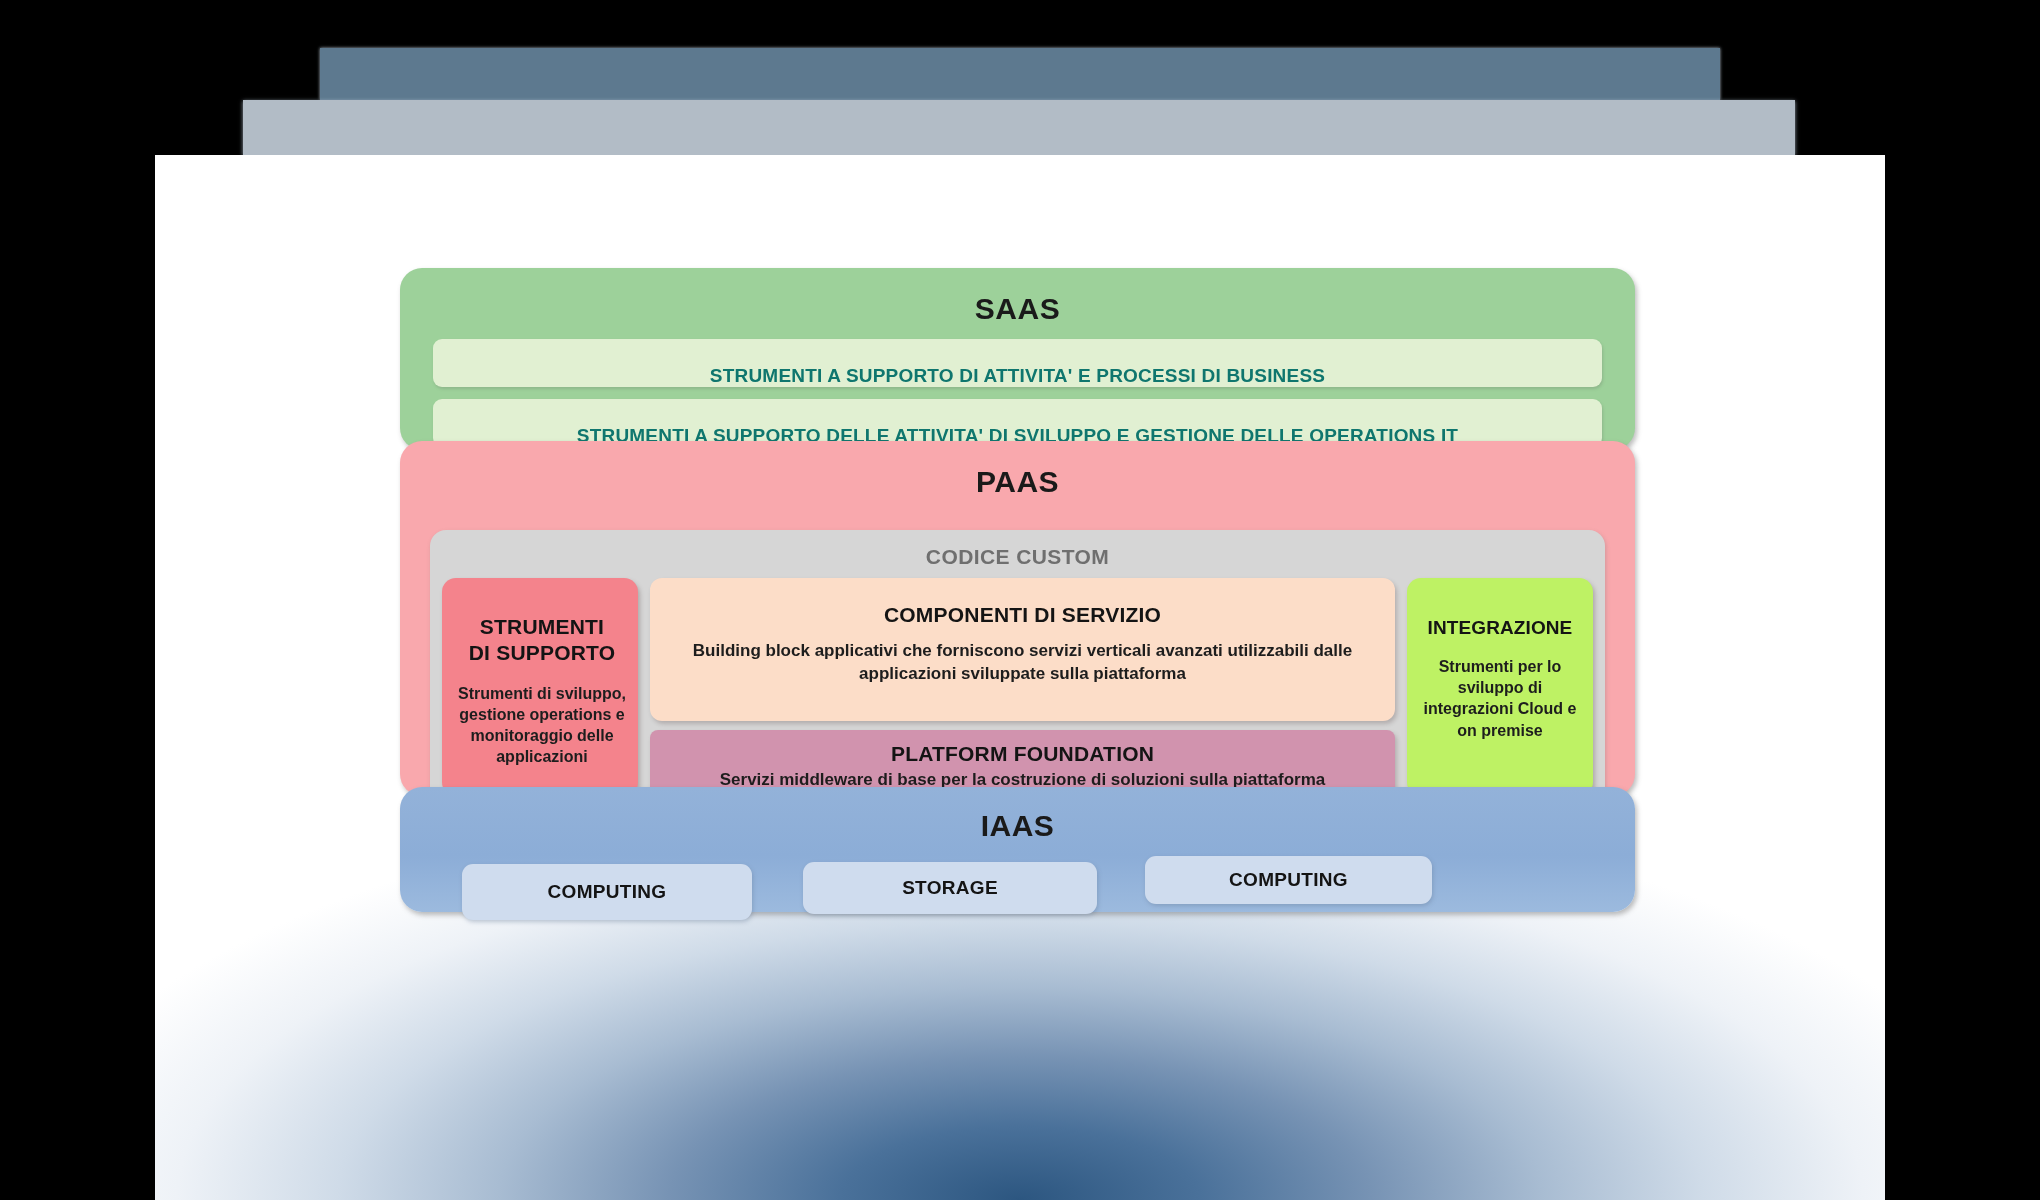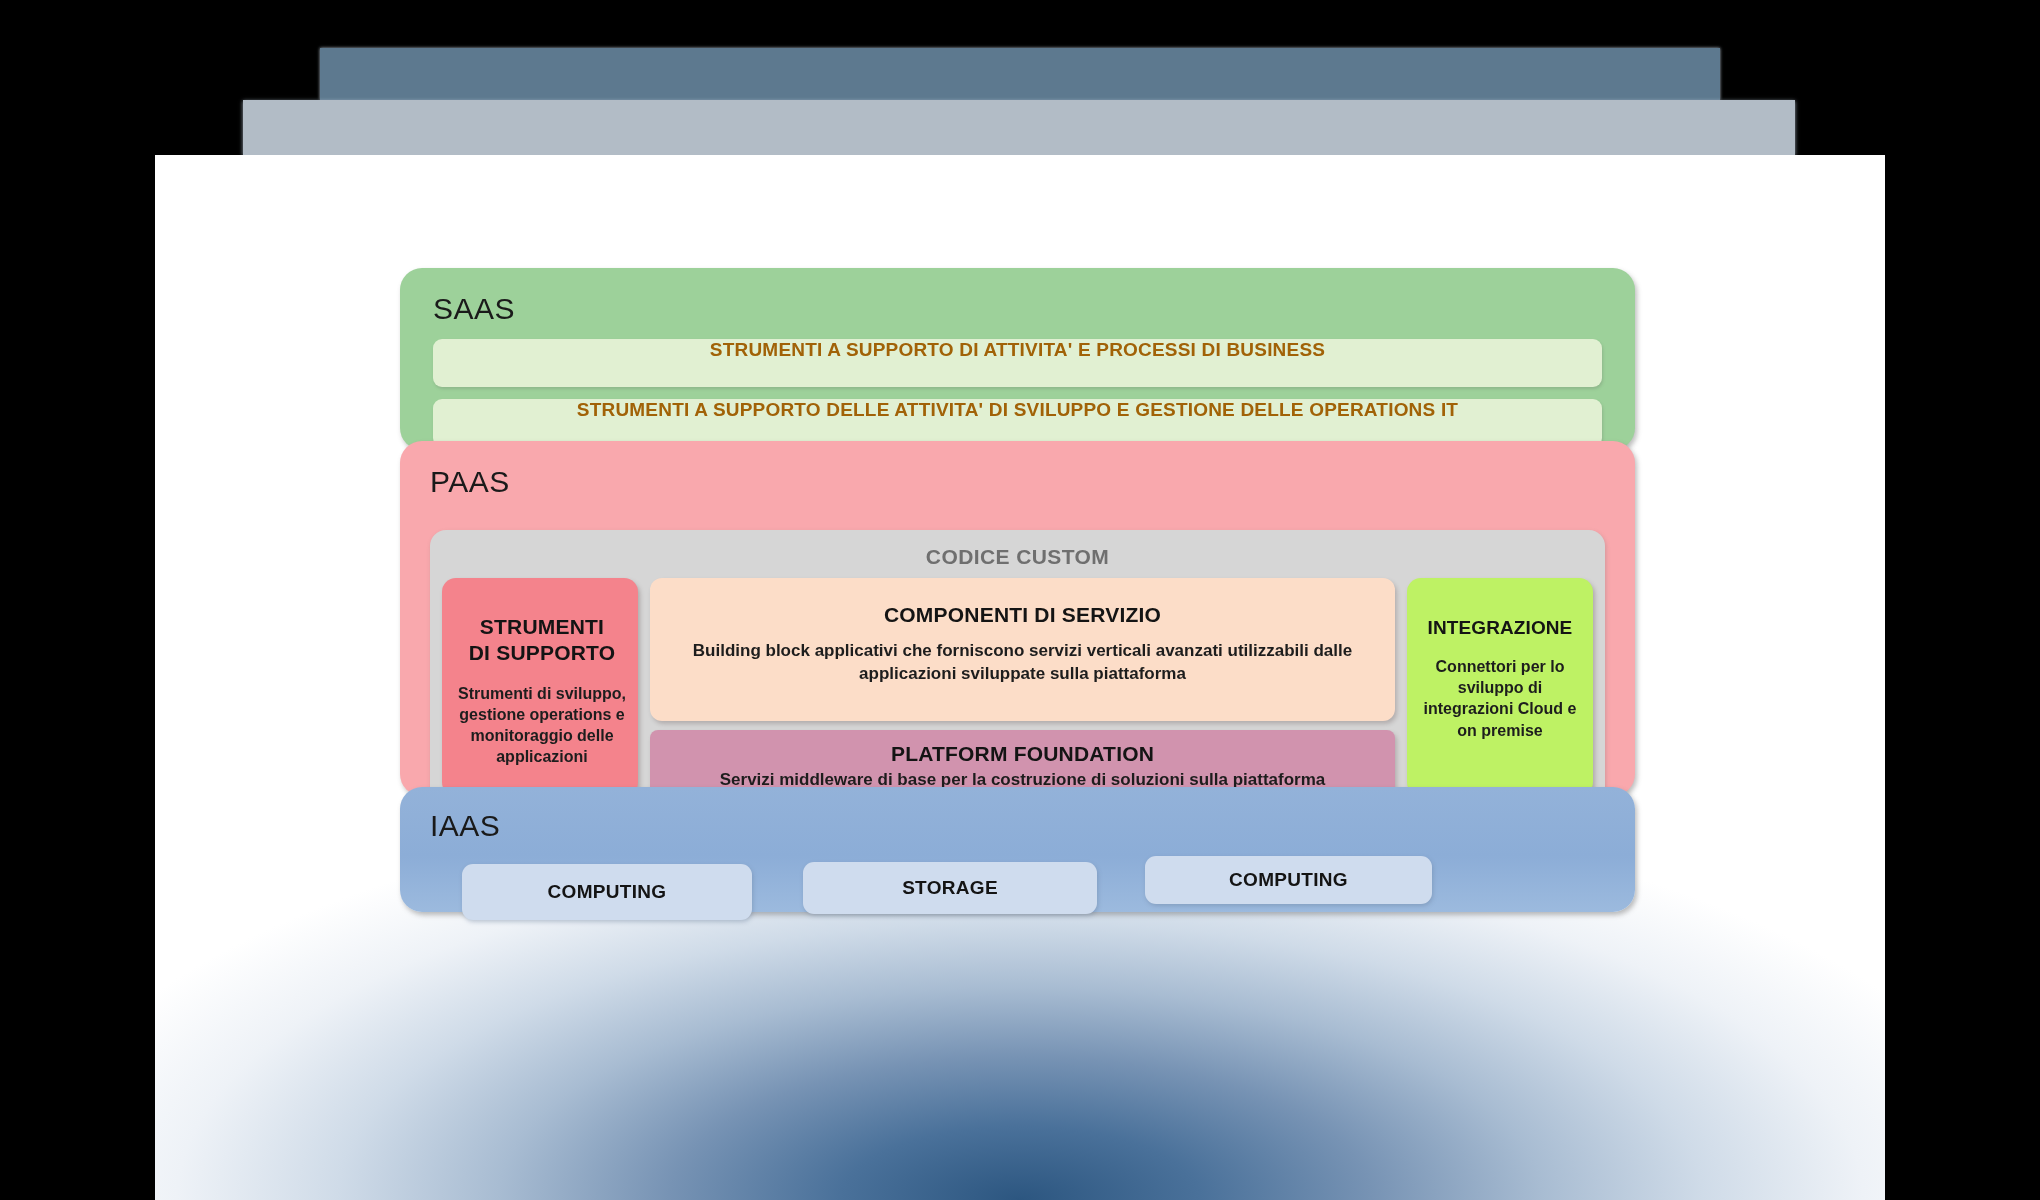--- a/index.html
+++ b/index.html
@@ -84,38 +84,38 @@
     box-shadow: 2px 3px 5px rgba(90,90,90,0.40);
   }
 
   
   .layer-saas {
     background: #9dd19a;
     padding: 14px 33px 17px 33px;
     height: 182px;
   }
   .layer-title {
-    text-align: left;
+    text-align: center;
     font-size: 30px;
-    font-weight: normal;
+    font-weight: bold;
     color: #1a1a1a;
     letter-spacing: 0.5px;
     line-height: 1.25;
     margin: 8px 0 11px 0;
   }
   .saas-strip {
     background: #e1f0d2;
     border-radius: 9px;
     height: 48px;
     display: flex;
-    align-items: flex-start;
+    align-items: flex-end;
     justify-content: center;
     font-size: 19px;
     font-weight: bold;
-    color: #a16207;
+    color: #0f766e;
     letter-spacing: 0.2px;
     margin-bottom: 12px;
     box-shadow: 1px 2px 3px rgba(110,125,105,0.30);
   }
   .saas-strip:last-child { margin-bottom: 0; }
 
   
   .layer-paas {
     background: #f9a8ad;
     margin-top: -9px;
@@ -301,21 +301,21 @@
 
               <div class="box-foundation">
                 <div class="blk-title">PLATFORM FOUNDATION</div>
                 <div class="blk-body-tight">Servizi middleware di base per la costruzione di soluzioni sulla piattaforma</div>
               </div>
 
             </div>
 
             <div class="col-right">
               <div class="blk-title-sm">INTEGRAZIONE</div>
-              <div class="blk-body">Connettori per lo sviluppo di integrazioni Cloud e on premise</div>
+              <div class="blk-body">Strumenti per lo sviluppo di integrazioni Cloud e on premise</div>
             </div>
 
           </div>
         </div>
       </div>
 
       <div class="layer layer-iaas">
         <div class="layer-title">IAAS</div>
 
         <div class="iaas-row">

